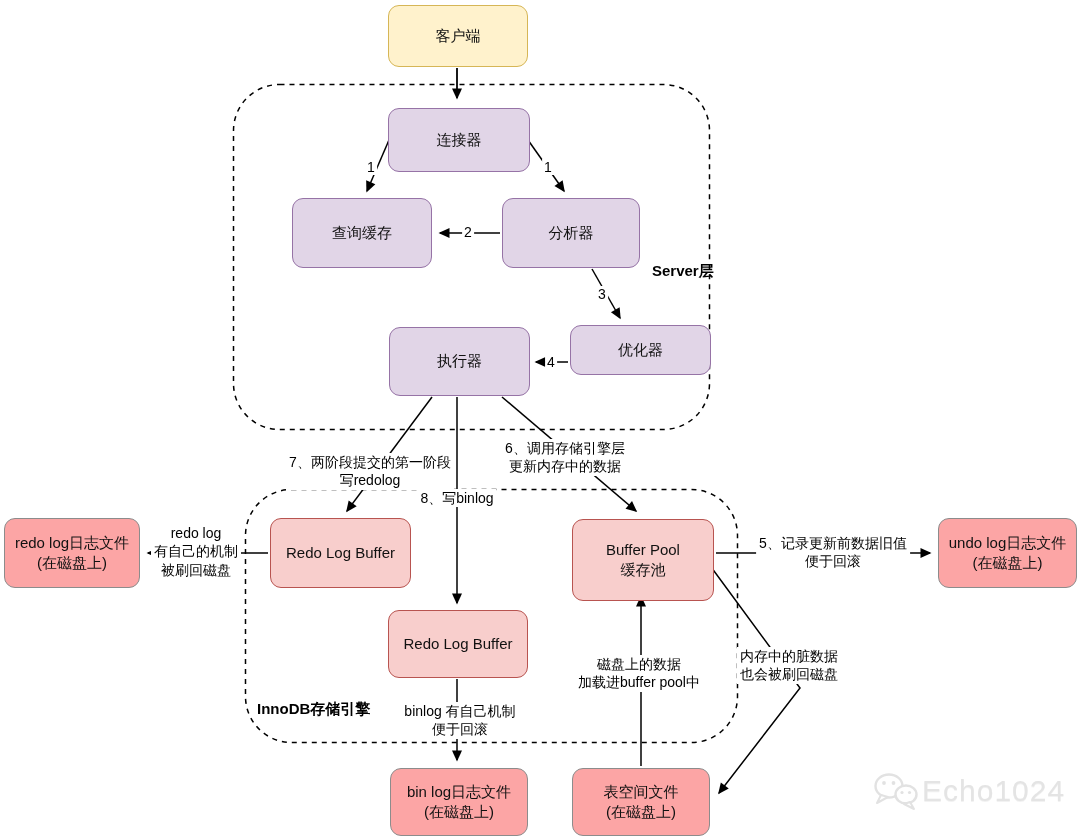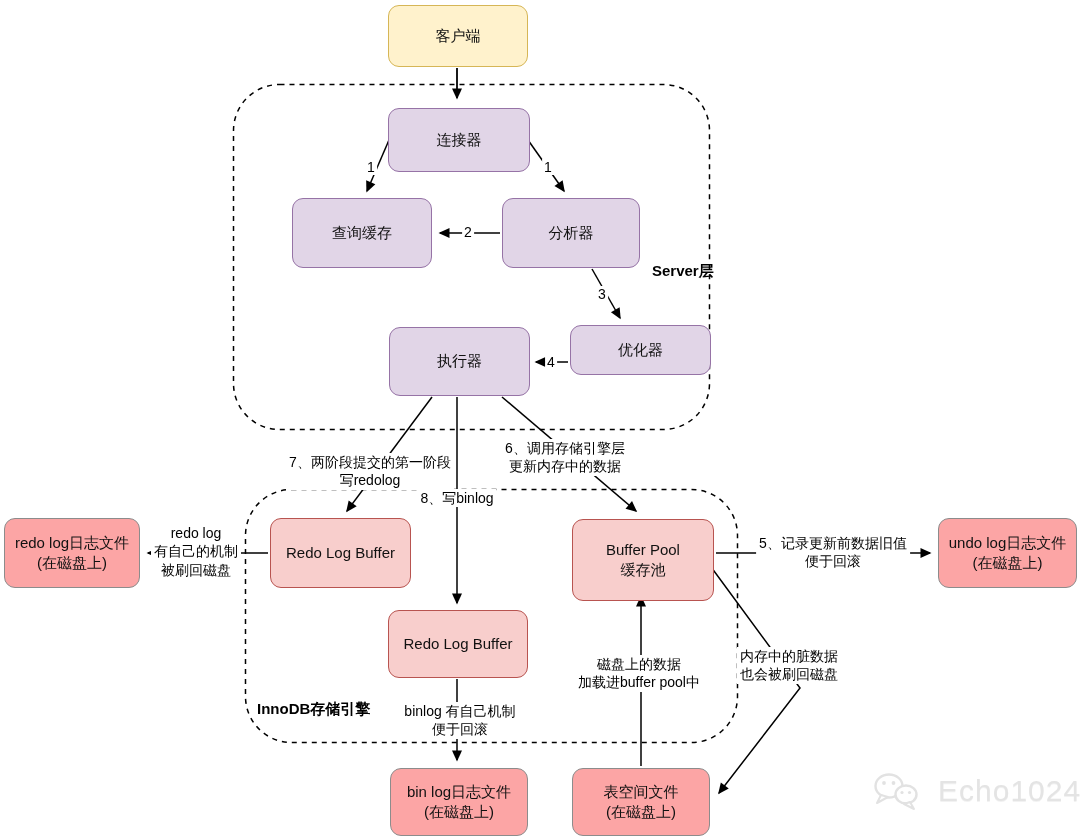--- a/index.html
+++ b/index.html
@@ -23,21 +23,21 @@
     transform:translateX(-50%);
   }
   .num{
     position:absolute;z-index:3;background:#ffffff;color:#000;
     font-size:14px;padding:0 2px;transform:translateX(-50%);
   }
   .region-label{
     position:absolute;z-index:3;font-size:15px;font-weight:bold;color:#000;white-space:nowrap;
   }
   .watermark{
-    position:absolute;z-index:3;left:872px;top:770px;display:flex;align-items:center;gap:16px;
+    position:absolute;z-index:3;left:872px;top:770px;display:flex;align-items:center;gap:0;
   }
   .watermark-text{
     font-size:30px;color:#e4e4e4;letter-spacing:1px;text-shadow:0 1px 0 #f2f2f2;
   }
 </style>
 </head>
 <body>
 
 <div class="canvas">
 

